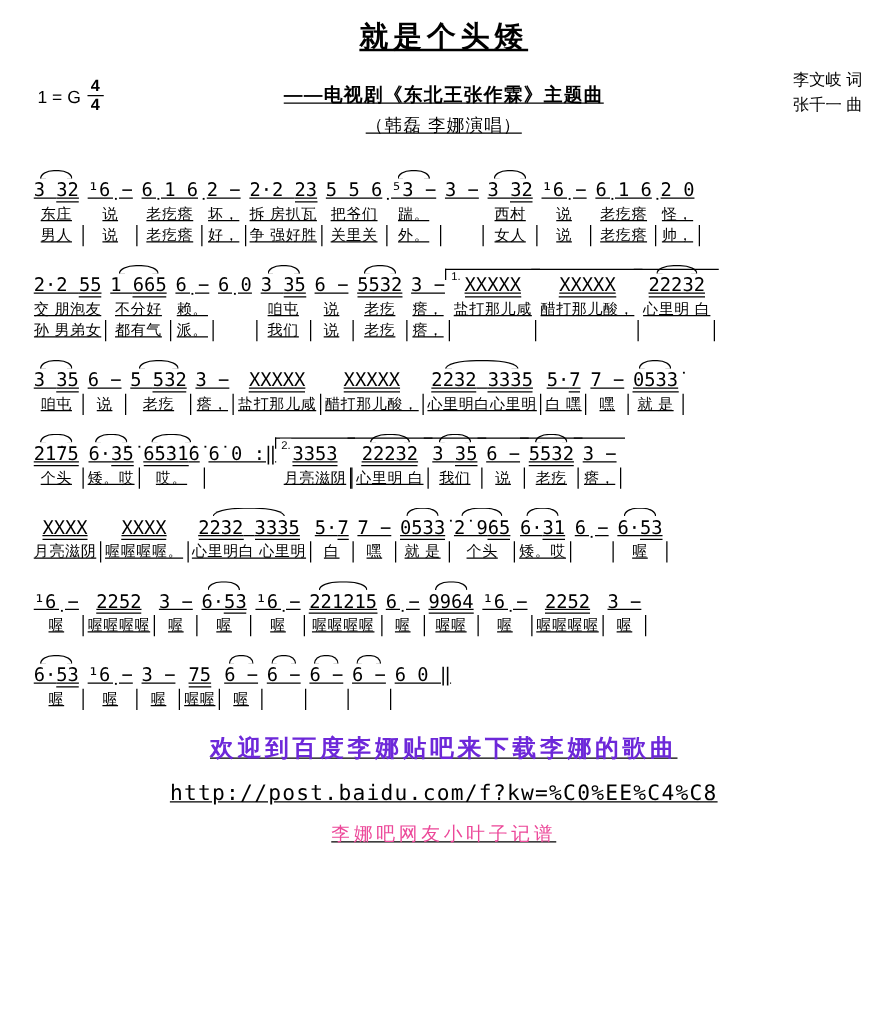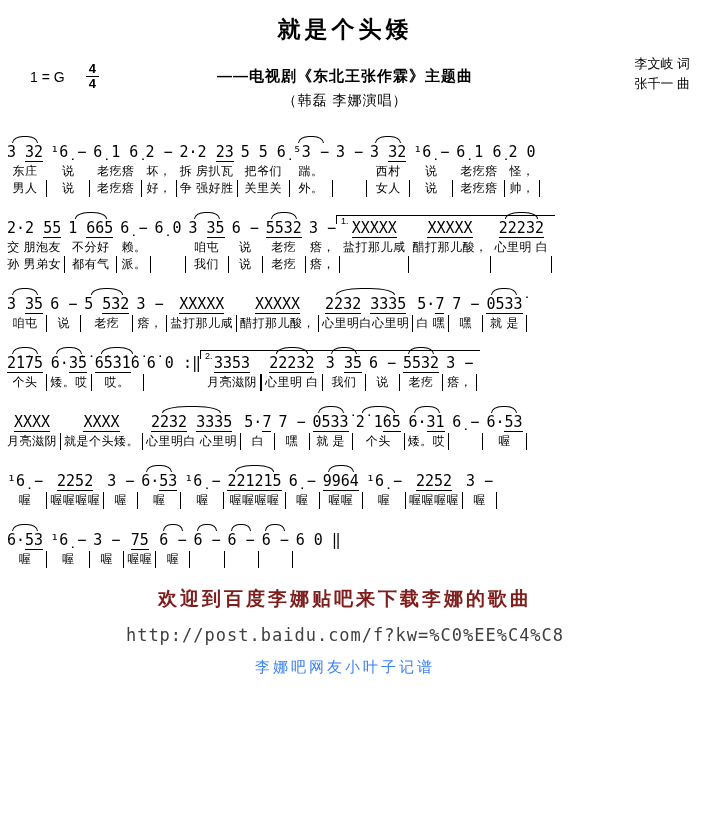--- a/index.html
+++ b/index.html
@@ -1,22 +1,22 @@
 <!DOCTYPE html>
 <html><head>
 <meta charset="utf-8">
 <style>
   html,body{margin:0;padding:0;background:#fff;}
   body{width:702px;height:818px;overflow:hidden;color:#000;
        font-family:"Liberation Sans",sans-serif;}
-  .sheet{position:relative;padding:6px 12px 0 0;}
+  .sheet{position:relative;padding:6px 12px 0 20px;text-decoration:underline;}
   .title{text-align:center;font-size:23px;font-weight:bold;letter-spacing:4px;margin-top:8px;}
   .subtitle{text-align:center;font-size:15px;font-weight:bold;margin-top:22px;letter-spacing:1px;}
   .performers{text-align:center;font-size:14px;margin-top:6px;letter-spacing:1px;}
-  .keyblock{position:absolute;left:30px;top:62px;font-size:14px;display:flex;align-items:center;gap:21px;}
+  .keyblock{position:absolute;left:30px;top:62px;font-size:14px;display:flex;align-items:center;gap:5px;}
   .frac{display:inline-block;text-align:center;font-size:13px;line-height:1.1;font-weight:bold;}
   .frac .top{border-bottom:1px solid #000;padding:0 3px;display:block;}
   .frac .bot{display:block;padding:0 3px;}
   .authors{position:absolute;right:12px;top:54px;font-size:13px;text-align:left;line-height:1.55;}
   #score{margin-top:24px;}
   .system{display:flex;align-items:flex-end;margin:0 0 13px 4px;padding-top:8px;flex-wrap:nowrap;}
   .measure{display:flex;flex-direction:column;align-items:center;padding:0 3px;position:relative;}
   .notes{font-family:"DejaVu Sans Mono",monospace;font-size:15px;height:21px;line-height:21px;
          white-space:pre;position:relative;}
   .u{border-bottom:1.5px solid #000;}
@@ -304,21 +304,21 @@
         <div class="bar"></div>
       </div>
       <div class="system">
         <div class="measure">
           <div class="notes"><span class="u">XXXX</span></div>
           <div class="lyr">月亮滋阴</div>
         </div>
         <div class="bar"></div>
         <div class="measure">
           <div class="notes"><span class="u">XXXX</span></div>
-          <div class="lyr">就是个头矮。</div>
+          <div class="lyr">喔喔喔喔。</div>
         </div>
         <div class="bar"></div>
         <div class="measure">
           <div class="notes arc"><span class="u">2232</span><span> </span><span class="u">3335</span></div>
           <div class="lyr">心里明白 心里明</div>
         </div>
         <div class="bar"></div>
         <div class="measure">
           <div class="notes"><span>5·</span><span class="u">7</span></div>
           <div class="lyr">白</div>
@@ -328,21 +328,21 @@
           <div class="notes"><span>7 −</span></div>
           <div class="lyr">嘿</div>
         </div>
         <div class="bar"></div>
         <div class="measure">
           <div class="notes arc"><span class="u">0533̇</span></div>
           <div class="lyr">就 是</div>
         </div>
         <div class="bar"></div>
         <div class="measure">
-          <div class="notes arc"><span>2̇ 1̇</span><span class="u">65</span></div>
+          <div class="notes arc"><span>2̇ 9̇</span><span class="u">65</span></div>
           <div class="lyr">个头</div>
         </div>
         <div class="bar"></div>
         <div class="measure">
           <div class="notes arc"><span>6·</span><span class="u">31</span></div>
           <div class="lyr">矮。哎</div>
         </div>
         <div class="bar"></div>
         <div class="measure">
           <div class="notes"><span>6̣ −</span></div>
@@ -454,17 +454,17 @@
         </div>
         <div class="bar"></div>
         <div class="measure">
           <div class="notes"><span>6 0 ‖</span></div>
           <div class="lyr"></div>
         </div>
       </div>
     </div>
 
   <div class="footer">
-    <div class="banner" style="color: #7f1d1d;">欢迎到百度李娜贴吧来下载李娜的歌曲</div>
-    <div class="url" style="color: #404040;">http://post.baidu.com/f?kw=%C0%EE%C4%C8</div>
-    <div class="credit" style="color: #3b82f6;">李娜吧网友小叶子记谱</div>
+    <div class="banner" style="color: #6d28d9;">欢迎到百度李娜贴吧来下载李娜的歌曲</div>
+    <div class="url" style="color: #000000;">http://post.baidu.com/f?kw=%C0%EE%C4%C8</div>
+    <div class="credit" style="color: #ec4899;">李娜吧网友小叶子记谱</div>
   </div>
 </div>
 
 </body></html>

